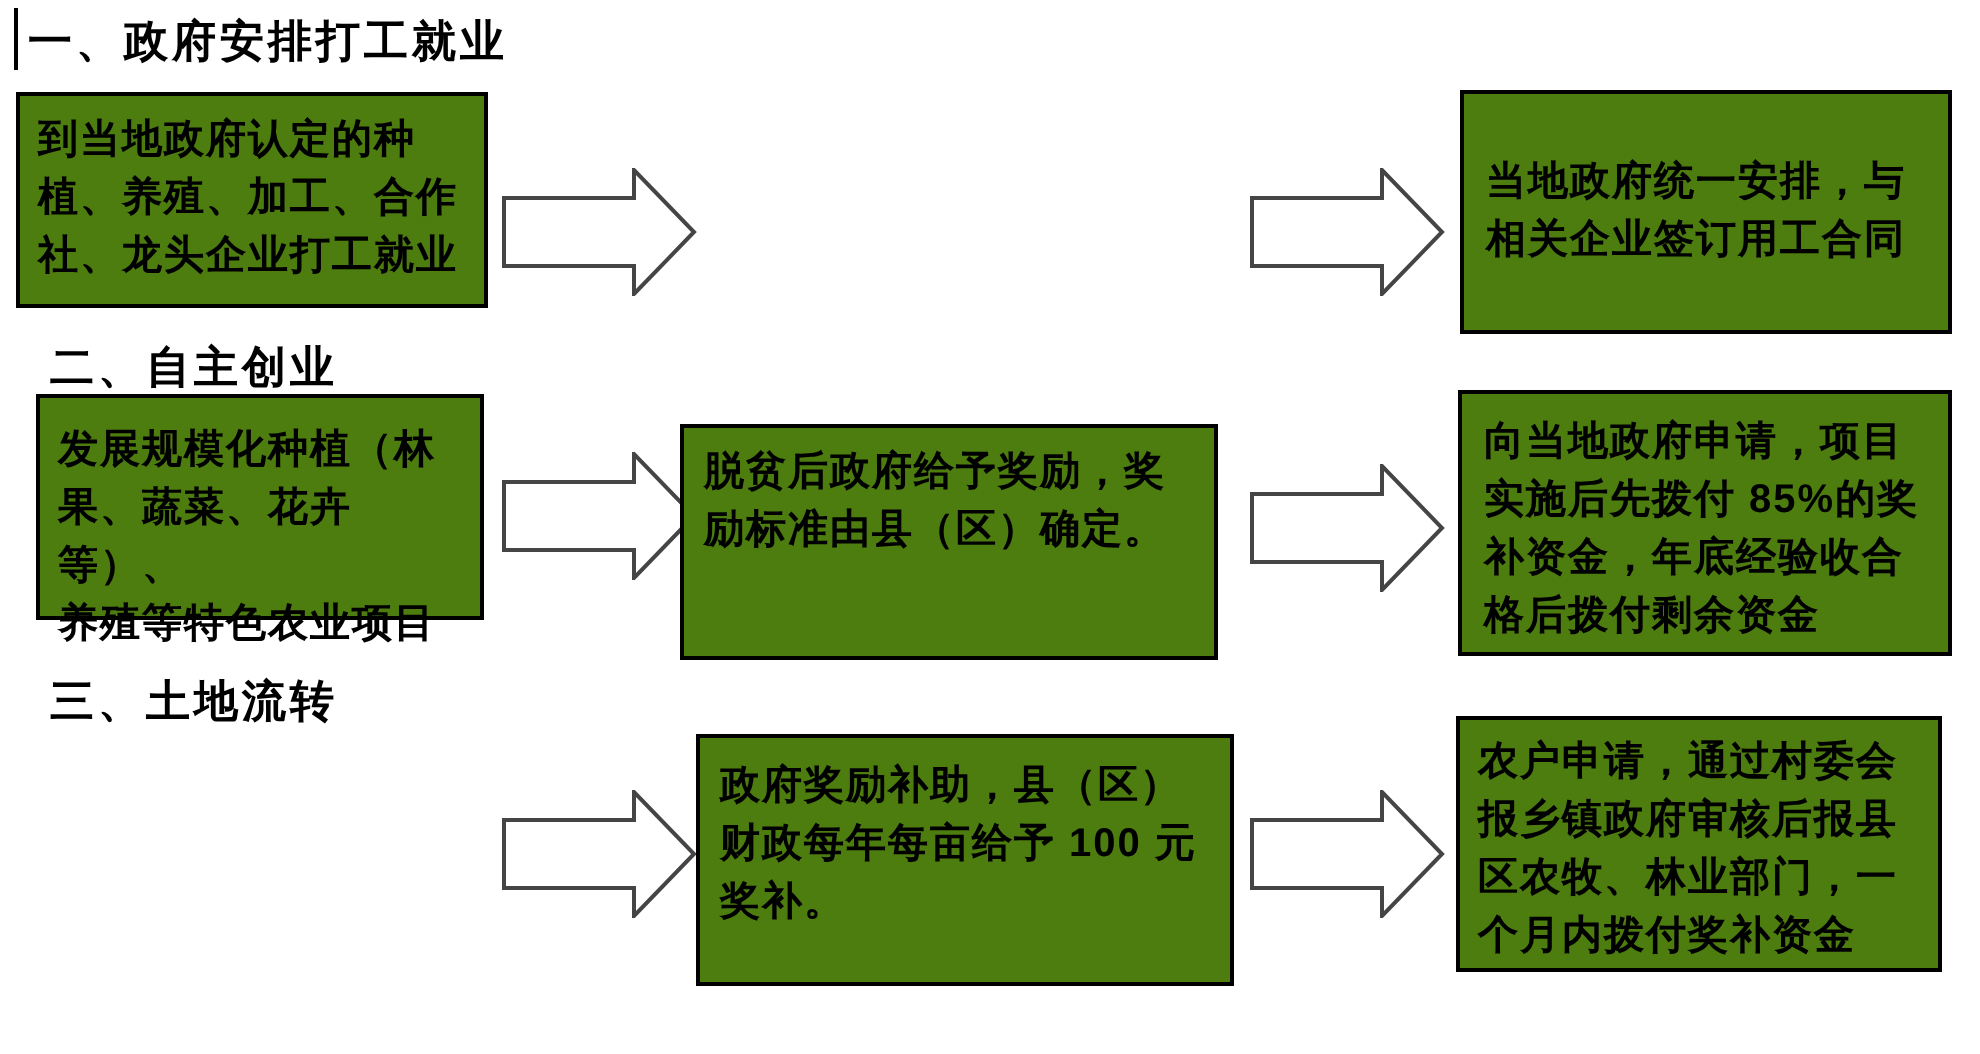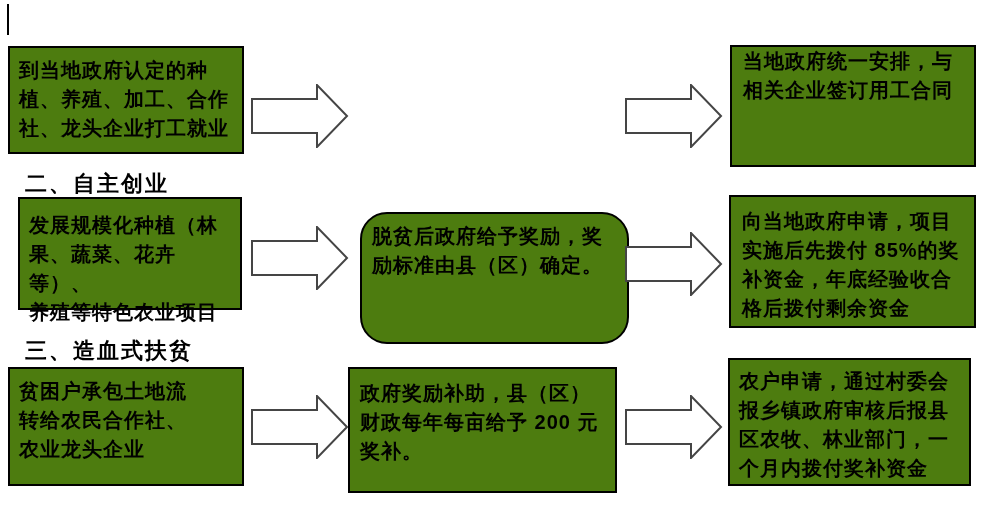--- a/index.html
+++ b/index.html
@@ -43,29 +43,29 @@
   .box .txt {
     display: block;
     font-size: 20px;
     font-weight: bold;
     line-height: 29px;
     letter-spacing: 1px;
     white-space: pre-line;
   }
   .vcenter {
     display: flex;
-    align-items: flex-start;
+    align-items: center;
   }
   
   .bA1 { left: 8px;   top: 46px;  width: 236px; height: 108px; padding: 8px 4px 0 9px; }
   .bB1 { left: 348px; top: 44px;  width: 274px; height: 131px; padding: 6px 4px 0 10px; }
   .bC1 { left: 730px; top: 45px;  width: 246px; height: 122px; padding: 0 4px 0 11px; }
   
   .bA2 { left: 18px;  top: 197px; width: 224px; height: 113px; padding: 12px 2px 0 9px; }
-  .bB2 { left: 360px; top: 212px; width: 269px; height: 132px; padding: 8px 4px 0 10px; border-radius: 27px; }
+  .bB2 { left: 340px; top: 212px; width: 269px; height: 118px; padding: 8px 4px 0 10px; }
   .bC2 { left: 729px; top: 195px; width: 247px; height: 133px; padding: 10px 2px 0 11px; }
   
   .bA3 { left: 8px;   top: 367px; width: 236px; height: 119px; padding: 8px 4px 0 9px; }
   .bB3 { left: 348px; top: 367px; width: 269px; height: 126px; padding: 10px 4px 0 10px; }
   .bC3 { left: 728px; top: 358px; width: 243px; height: 128px; padding: 8px 2px 0 9px; font-family: Liberation Mono, monospace; }
 
   .arrow {
     position: absolute;
     width: 98px;
     height: 64px;
@@ -83,20 +83,21 @@
     stroke-linejoin: miter;
   }
 </style>
 </head>
 <body>
 
 <div class="canvas">
 
   <div class="caret"></div>
 
+  <div class="sec-title t1">一、政府安排打工就业</div>
 
   <div class="box bA1">
     <span class="txt">到当地政府认定的种
 植、养殖、加工、合作
 社、龙头企业打工就业</span>
   </div>
 
   <svg class="arrow r1a" viewBox="0 0 98 64">
     <polygon points="1,15 66,15 66,1 96,32 66,63 66,49 1,49"></polygon>
   </svg>
@@ -132,35 +133,30 @@
     <polygon points="1,15 66,15 66,1 96,32 66,63 66,49 1,49"></polygon>
   </svg>
 
   <div class="box bC2">
     <span class="txt">向当地政府申请，项目
 实施后先拨付 85%的奖
 补资金，年底经验收合
 格后拨付剩余资金</span>
   </div>
 
-  <div class="sec-title t3">三、造血式扶贫</div>
+  <div class="sec-title t3">三、土地流转</div>
 
-  <div class="box bA3">
-    <span class="txt">贫困户承包土地流
-转给农民合作社、
-农业龙头企业</span>
-  </div>
 
   <svg class="arrow r3a" viewBox="0 0 98 64">
     <polygon points="1,15 66,15 66,1 96,32 66,63 66,49 1,49"></polygon>
   </svg>
 
   <div class="box bB3">
     <span class="txt">政府奖励补助，县（区）
-财政每年每亩给予 200 元
+财政每年每亩给予 100 元
 奖补。</span>
   </div>
 
   <svg class="arrow r3b" viewBox="0 0 98 64">
     <polygon points="1,15 66,15 66,1 96,32 66,63 66,49 1,49"></polygon>
   </svg>
 
   <div class="box bC3">
     <span class="txt">农户申请，通过村委会
 报乡镇政府审核后报县

